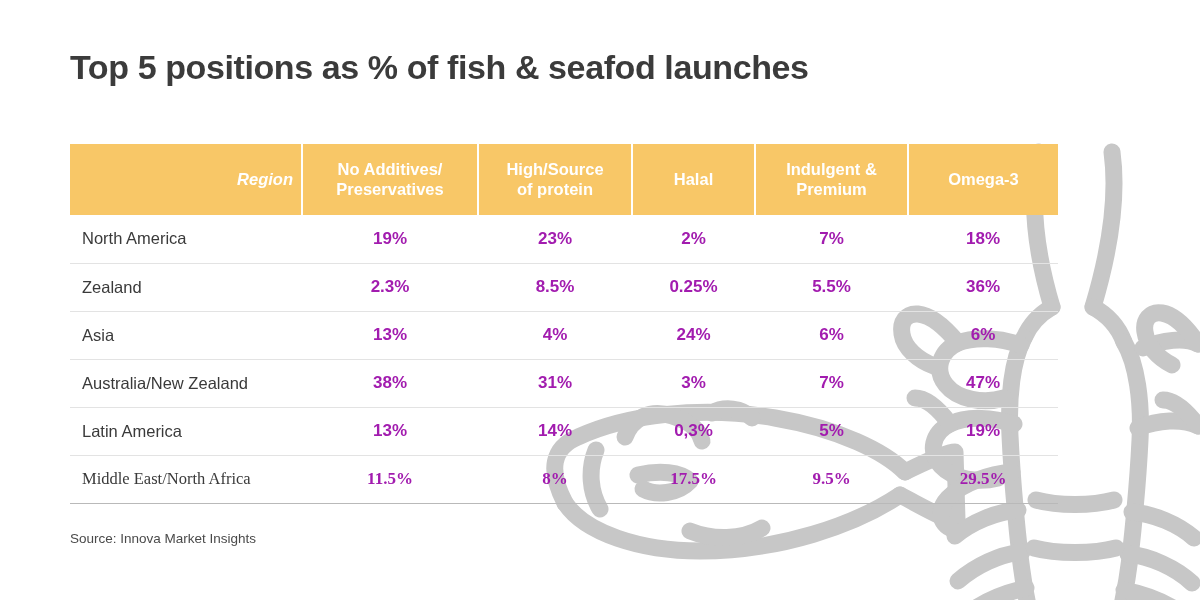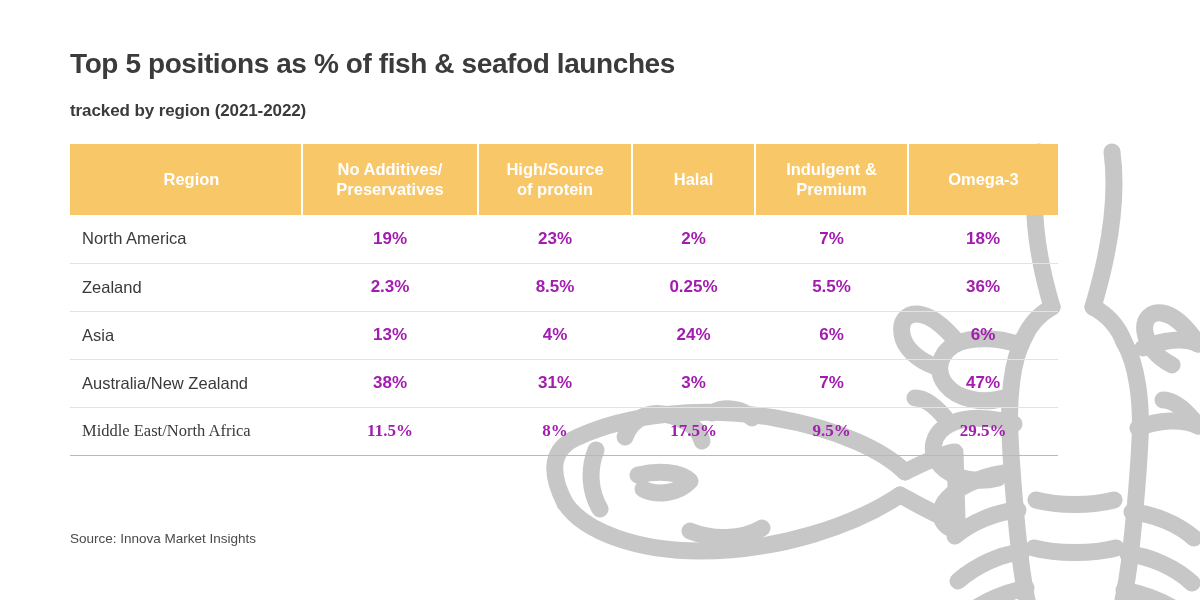--- a/index.html
+++ b/index.html
@@ -35,21 +35,21 @@
     left: 0; top: 0;
     width: 1200px;
     height: 600px;
     z-index: 2;
   }
 
   .title {
     position: absolute;
     left: 70px;
     top: 48px;
-    font-size: 28px;
+    font-size: 34px;
     font-weight: bold;
     color: #3b3b3b;
     letter-spacing: -0.4px;
     white-space: nowrap;
   }
   .subtitle {
     position: absolute;
     left: 70px;
     top: 101px;
     font-size: 17px;
@@ -75,22 +75,23 @@
     font-weight: bold;
     height: 71px;
     padding: 0 8px;
     vertical-align: middle;
     text-align: center;
     border-right: 2px solid #ffffff;
     line-height: 1.18;
     box-sizing: border-box;
   }
   .table th.col-region {
-    text-align: center;
+    text-align: right;
     padding-left: 20px;
+    font-style: italic;
   }
   .table th:last-child {
     border-right: none;
   }
 
   .table td {
     height: 48px;
     font-size: 17px;
     color: #a21caf;
     text-align: center;
@@ -210,21 +211,20 @@
 
         <path d="M1036 500 C 1058 506, 1092 506, 1114 500"></path>
         <path d="M1034 548 C 1056 554, 1094 554, 1116 548"></path>
       </g>
     </g>
   </svg>
 
   <div class="content">
 
     <div class="title">Top 5 positions as % of fish &amp; seafod launches</div>
-    <div class="subtitle">tracked by region (2021-2022)</div>
 
     <table class="table">
       <colgroup>
         <col style="width:232px">
         <col style="width:176px">
         <col style="width:154px">
         <col style="width:123px">
         <col style="width:153px">
         <col style="width:150px">
       </colgroup>
@@ -280,20 +280,28 @@
         </tr>
         <tr>
           <td class="cell-region">Australia/New Zealand</td>
           <td>38%</td>
           <td>31%</td>
           <td>3%</td>
           <td>7%</td>
           <td>47%</td>
         </tr>
         <tr>
+          <td class="cell-region">Latin America</td>
+          <td>13%</td>
+          <td>14%</td>
+          <td>0,3%</td>
+          <td>5%</td>
+          <td>19%</td>
+        </tr>
+        <tr>
           <td class="cell-region">Middle East/North Africa</td>
           <td>11.5%</td>
           <td>8%</td>
           <td>17.5%</td>
           <td>9.5%</td>
           <td>29.5%</td>
         </tr>
       </tbody>
     </table>
 

